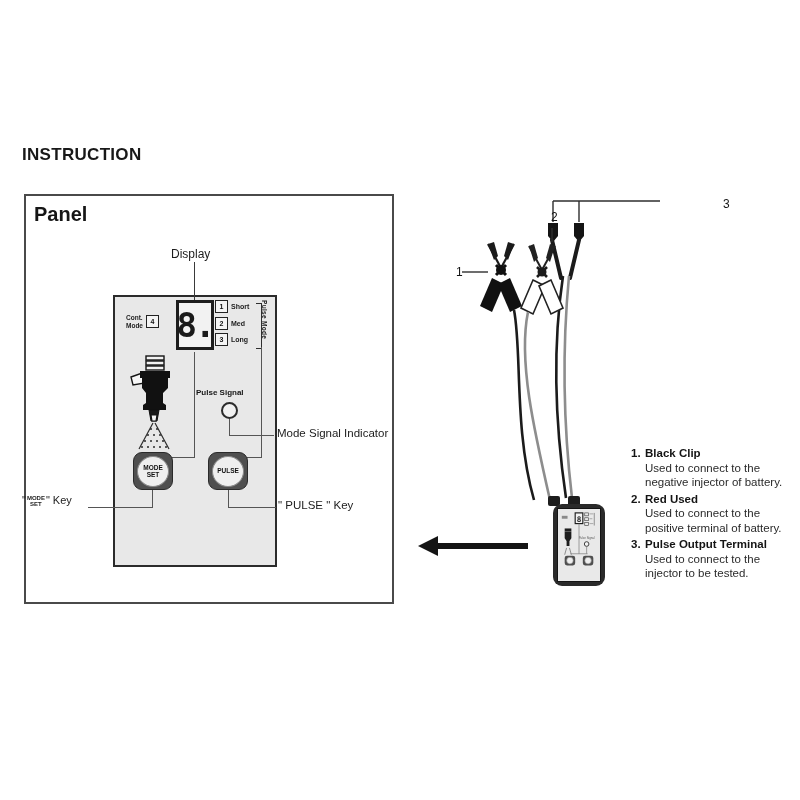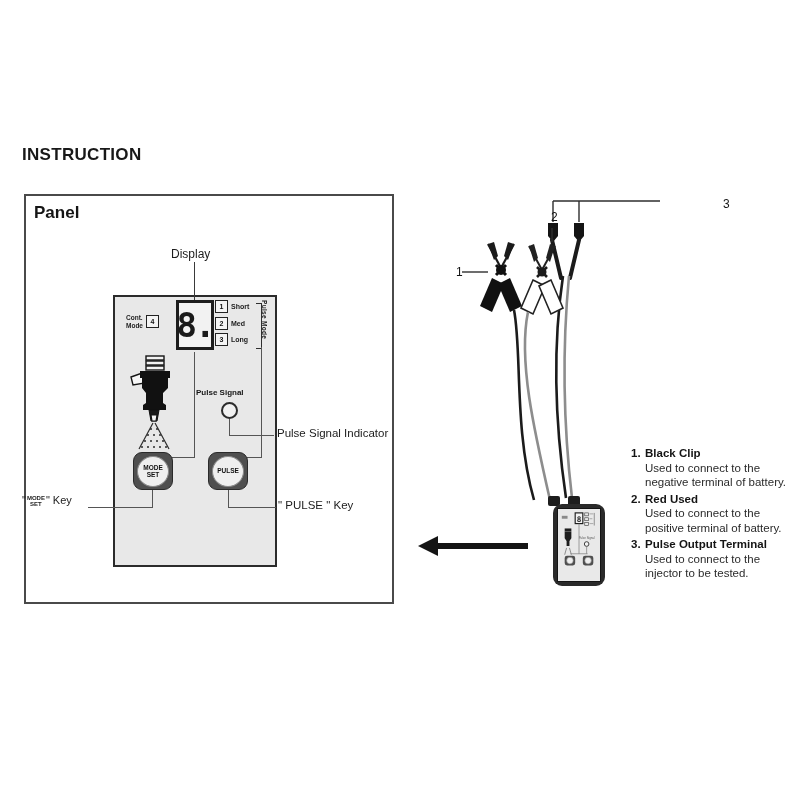--- a/index.html
+++ b/index.html
@@ -23,21 +23,21 @@
 
   
   #panel-frame{
     left:24px;top:194px;width:370px;height:410px;
     border:2px solid #4a4a4a;
     box-sizing:border-box;
     background:#fff;
   }
   #panel-title{
     left:34px;top:203px;
-    font-size:17px;font-weight:bold;color:#151515;
+    font-size:20px;font-weight:bold;color:#151515;
   }
 
   
   #device-body{
     left:113px;top:295px;width:164px;height:272px;
     background:#e8e8e8;
     border:2px solid #2b2b2b;
     box-sizing:border-box;
   }
 
@@ -261,21 +261,21 @@
           <circle cx="33" cy="92" r="1"></circle>
           <circle cx="39" cy="92" r="1"></circle>
       </g>
     </svg>
   </div>
 
   <div class="abs" id="pulse-signal-text">Pulse Signal</div>
   <div class="abs" id="pulse-signal-led"></div>
   <div class="abs" id="psi-leader-v"></div>
   <div class="abs" id="psi-leader-h"></div>
-  <div class="abs" id="psi-label">Pulse Signal Indicator</div>
+  <div class="abs" id="psi-label">Mode Signal Indicator</div>
 
   <div class="btn-pad" id="mode-set-button">
     <div class="btn-cap">
       <span>MODE</span>
       <span>SET</span>
     </div>
   </div>
   <div class="btn-pad" id="pulse-button">
     <div class="btn-cap">
       <span>PULSE</span>
@@ -398,21 +398,21 @@
   <div class="callout-num" id="callout-3">3</div>
 
   <div class="abs" id="legend">
 
     <div class="legend-item">
       <div class="legend-head">
         <span class="legend-idx">1.</span>
         <span>Black Clip</span>
       </div>
       <div class="legend-desc">Used to connect to the</div>
-      <div class="legend-desc">negative terminal of battery.</div>
+      <div class="legend-desc">negative injector of battery.</div>
     </div>
 
     <div class="legend-item">
       <div class="legend-head">
         <span class="legend-idx">2.</span>
         <span>Red Used</span>
       </div>
       <div class="legend-desc">Used to connect to the</div>
       <div class="legend-desc">positive terminal of battery.</div>
     </div>

